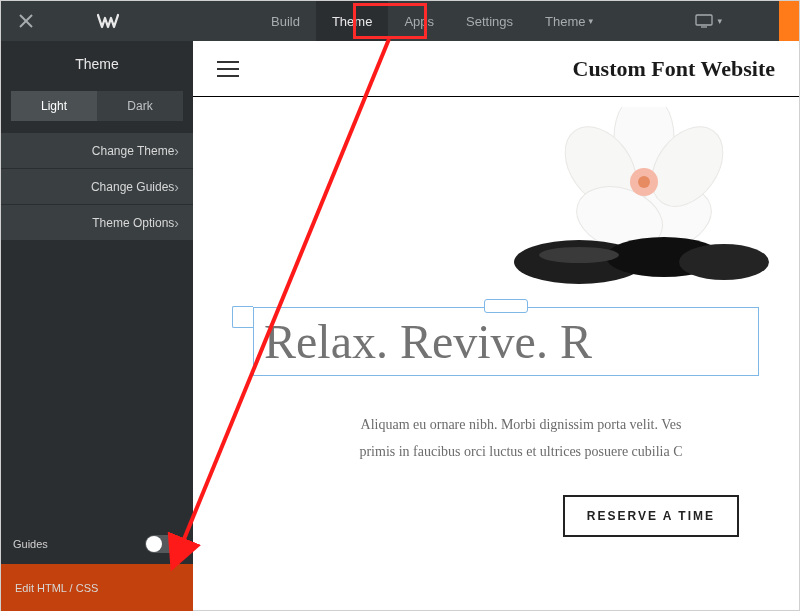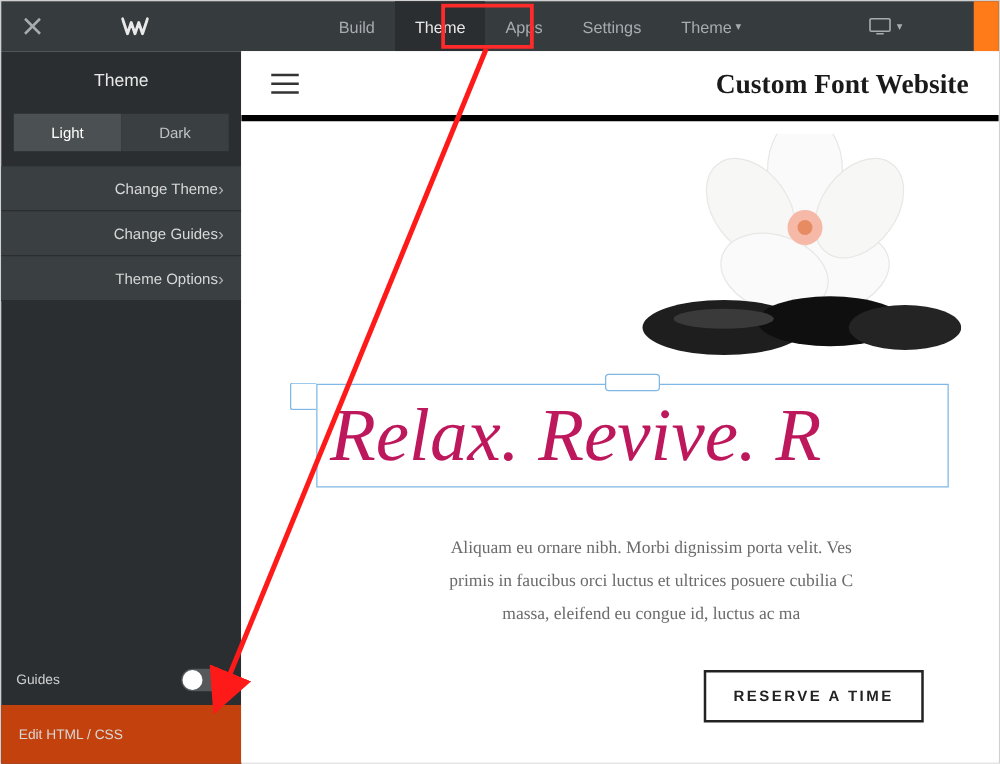--- a/index.html
+++ b/index.html
@@ -26,31 +26,31 @@
   .menu-item{height:36px;margin:0;padding:0 14px;display:flex;align-items:center;justify-content:flex-end;font-size:12px;color:#d8d8d8;background:#3a3f42;border-bottom:1px solid #2a2e31;cursor:pointer;}
   .menu-item .chev{font-size:14px;color:#b0b3b6;}
   .spacer{flex:1;}
   .guides-row{display:flex;align-items:center;justify-content:space-between;padding:0 12px;height:40px;font-size:11px;color:#d0d0d0;}
   .toggle{width:36px;height:18px;border-radius:9px;background:#55595c;position:relative;}
   .toggle .knob{position:absolute;left:1px;top:1px;width:16px;height:16px;border-radius:50%;background:#fff;}
   .edit-html{height:48px;display:flex;align-items:center;padding:0 14px;font-size:11px;background:#c2410c;color:#d8d8d8;cursor:pointer;}
   
   .canvas{position:absolute;left:192px;top:40px;right:0;bottom:0;background:#f5f5f5;overflow:hidden;}
   .site{position:absolute;inset:0;background:#fff;}
-  .site-header{height:56px;display:flex;align-items:center;justify-content:space-between;padding:0 24px;border-bottom:5px solid #000000;}
+  .site-header{height:56px;display:flex;align-items:center;justify-content:space-between;padding:0 24px;border-bottom:1px solid #000000;}
   .burger{width:22px;height:16px;display:flex;flex-direction:column;justify-content:space-between;cursor:pointer;}
   .burger span{display:block;height:2px;background:#333;}
   .site-title{font-family:Georgia,"Times New Roman",serif;font-weight:600;font-size:22px;color:#1a1a1a;}
   .hero{position:relative;padding:30px 40px 40px 60px;}
   .flower{position:absolute;right:60px;top:10px;}
   .stones{position:absolute;right:30px;top:120px;}
   .headline-wrap{position:relative;margin-top:180px;border:1px solid #7fb7e6;padding:6px 10px;}
   .headline-wrap::before{content:"";position:absolute;left:-22px;top:-2px;width:20px;height:20px;border:1px solid #7fb7e6;border-right:none;border-radius:2px 0 0 2px;}
   .handle{position:absolute;top:-9px;left:50%;transform:translateX(-50%);width:44px;height:14px;border:1px solid #7fb7e6;border-radius:3px;background:#fff;}
-  .headline{font-family:"Brush Script MT","Segoe Script",cursive;font-size:60px;font-style:italic;color:#be185d;white-space:nowrap;}
+  .headline{font-family:"Brush Script MT","Segoe Script",cursive;font-size:48px;color:#737373;white-space:nowrap;}
   .para{margin-top:36px;padding-left:30px;font-family:Georgia,serif;font-size:14px;line-height:1.9;color:#6b6b6b;text-align:center;}
   .cta-row{display:flex;justify-content:flex-end;margin-top:30px;padding-right:20px;}
   .cta{border:2px solid #222;padding:12px 22px;font-size:12px;letter-spacing:2px;font-weight:600;color:#222;cursor:pointer;}
   
   .arrow-svg{position:absolute;left:0;top:0;width:800px;height:611px;pointer-events:none;z-index:50;}
 </style>
 </head>
 <body>
 
 <div class="app">
@@ -148,21 +148,20 @@
         </svg>
 
         <div class="headline-wrap">
           <div class="handle"></div>
           <div class="headline">Relax. Revive. R</div>
         </div>
 
         <div class="para">
           <div>Aliquam eu ornare nibh. Morbi dignissim porta velit. Ves</div>
           <div>primis in faucibus orci luctus et ultrices posuere cubilia C</div>
-          <div>massa, eleifend eu congue id, luctus ac ma</div>
         </div>
 
         <div class="cta-row">
           <div class="cta">RESERVE A TIME</div>
         </div>
       </div>
     </div>
   </div>
 
   <svg class="arrow-svg">

